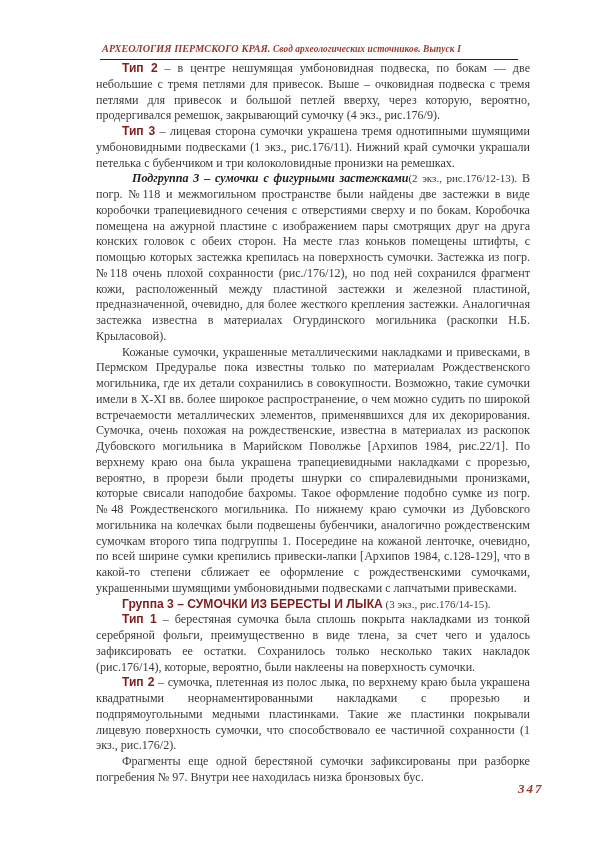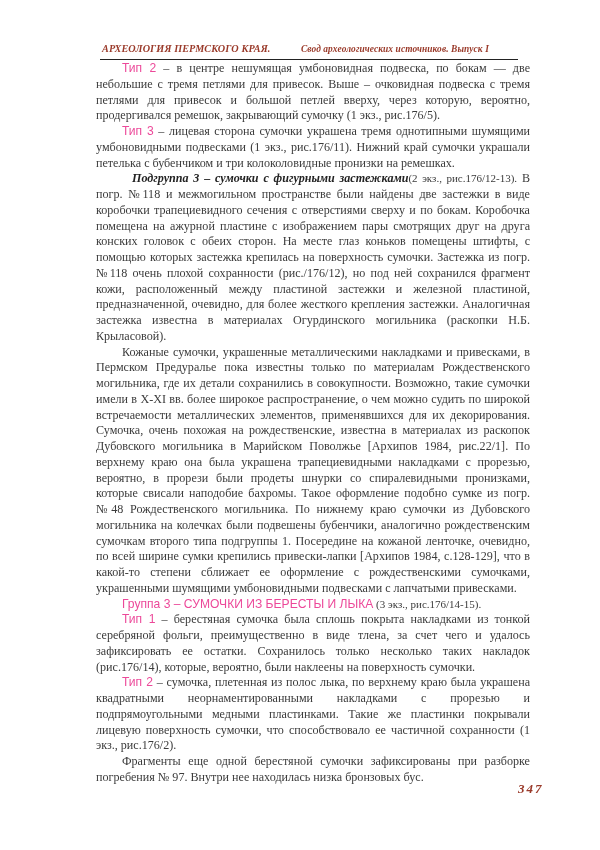--- a/index.html
+++ b/index.html
@@ -14,37 +14,37 @@
   }
   .header-rule {
     position: absolute; left: 100px; top: 59px; width: 418px; height: 1.3px; background: #222;
   }
   .content {
     position: absolute; left: 96px; top: 61px; width: 434px;
     font-size: 12.1px; line-height: 15.75px; text-align: justify; color: #3b3b3b;
   }
   .content p { margin: 0; text-indent: 26px; }
   .content p.group { text-indent: 26px; }
-  .lbl { font-family: "Liberation Sans", sans-serif; font-weight: normal; color: #ec4899; }
+  .lbl { font-family: "Liberation Sans", sans-serif; font-weight: bold; color: #7f1d1d; }
   .sub { font-weight: bold; font-style: italic; color: #222; margin-left: 10px; }
   .ref { font-size: 11px; }
   .page-number {
     position: absolute; left: 518px; top: 781px;
     font-family: "Liberation Serif", serif; font-style: italic; font-weight: bold;
     font-size: 13px; color: #9a3a2a; letter-spacing: 2px; text-align: right;
   }
 </style>
 </head>
 <body>
 
-<div class="running-header"><span>АРХЕОЛОГИЯ ПЕРМСКОГО КРАЯ.</span><span style="font-size:9.4px;margin-left:28px;"> Свод археологических источников. Выпуск I</span></div>
+<div class="running-header"><span>АРХЕОЛОГИЯ ПЕРМСКОГО КРАЯ.</span><span style="font-size:9.4px;"> Свод археологических источников. Выпуск I</span></div>
 <div class="header-rule"></div>
 
 <div class="content">
-  <p><span class="lbl">Тип 2</span><span> – в центре нешумящая умбоновидная подвеска, по бокам — две небольшие с тремя петлями для привесок. Выше – очковидная подвеска с тремя петлями для привесок и большой петлей вверху, через которую, вероятно, продергивался ремешок, закрывающий сумочку (1 экз., рис.176/5).</span></p>
+  <p><span class="lbl">Тип 2</span><span> – в центре нешумящая умбоновидная подвеска, по бокам — две небольшие с тремя петлями для привесок. Выше – очковидная подвеска с тремя петлями для привесок и большой петлей вверху, через которую, вероятно, продергивался ремешок, закрывающий сумочку (4 экз., рис.176/9).</span></p>
 
   <p><span class="lbl">Тип 3</span><span> – лицевая сторона сумочки украшена тремя однотипными шумящими умбоновидными подвесками (1 экз., рис.176/11). Нижний край сумочки украшали петелька с бубенчиком и три колоколовидные пронизки на ремешках.</span></p>
 
   <p><span class="sub">Подгруппа 3 – сумочки с фигурными застежками</span><span class="ref">(2 экз., рис.176/12-13).</span><span> В погр. №118 и межмогильном пространстве были найдены две застежки в виде коробочки трапециевидного сечения с отверстиями сверху и по бокам. Коробочка помещена на ажурной пластине с изображением пары смотрящих друг на друга конских головок с обеих сторон. На месте глаз коньков помещены штифты, с помощью которых застежка крепилась на поверхность сумочки. Застежка из погр. №118 очень плохой сохранности (рис./176/12), но под ней сохранился фрагмент кожи, расположенный между пластиной застежки и железной пластиной, предназначенной, очевидно, для более жесткого крепления застежки. Аналогичная застежка известна в материалах Огурдинского могильника (раскопки Н.Б. Крыласовой).</span></p>
 
   <p><span>Кожаные сумочки, украшенные металлическими накладками и привесками, в Пермском Предуралье пока известны только по материалам Рождественского могильника, где их детали сохранились в совокупности. Возможно, такие сумочки имели в X-XI вв. более широкое распространение, о чем можно судить по широкой встречаемости металлических элементов, применявшихся для их декорирования. Сумочка, очень похожая на рождественские, известна в материалах из раскопок Дубовского могильника в Марийском Поволжье [Архипов 1984, рис.22/1]. По верхнему краю она была украшена трапециевидными накладками с прорезью, вероятно, в прорези были продеты шнурки со спиралевидными пронизками, которые свисали наподобие бахромы. Такое оформление подобно сумке из погр. №48 Рождественского могильника. По нижнему краю сумочки из Дубовского могильника на колечках были подвешены бубенчики, аналогично рождественским сумочкам второго типа подгруппы 1. Посередине на кожаной ленточке, очевидно, по всей ширине сумки крепились привески-лапки [Архипов 1984, с.128-129], что в какой-то степени сближает ее оформление с рождественскими сумочками, украшенными шумящими умбоновидными подвесками с лапчатыми привесками.</span></p>
 
   <p class="group"><span class="lbl">Группа 3 – СУМОЧКИ ИЗ БЕРЕСТЫ И ЛЫКА</span><span class="ref"> (3 экз., рис.176/14-15).</span></p>
 
   <p><span class="lbl">Тип 1</span><span> – берестяная сумочка была сплошь покрыта накладками из тонкой серебряной фольги, преимущественно в виде тлена, за счет чего и удалось зафиксировать ее остатки. Сохранилось только несколько таких накладок (рис.176/14), которые, вероятно, были наклеены на поверхность сумочки.</span></p>

